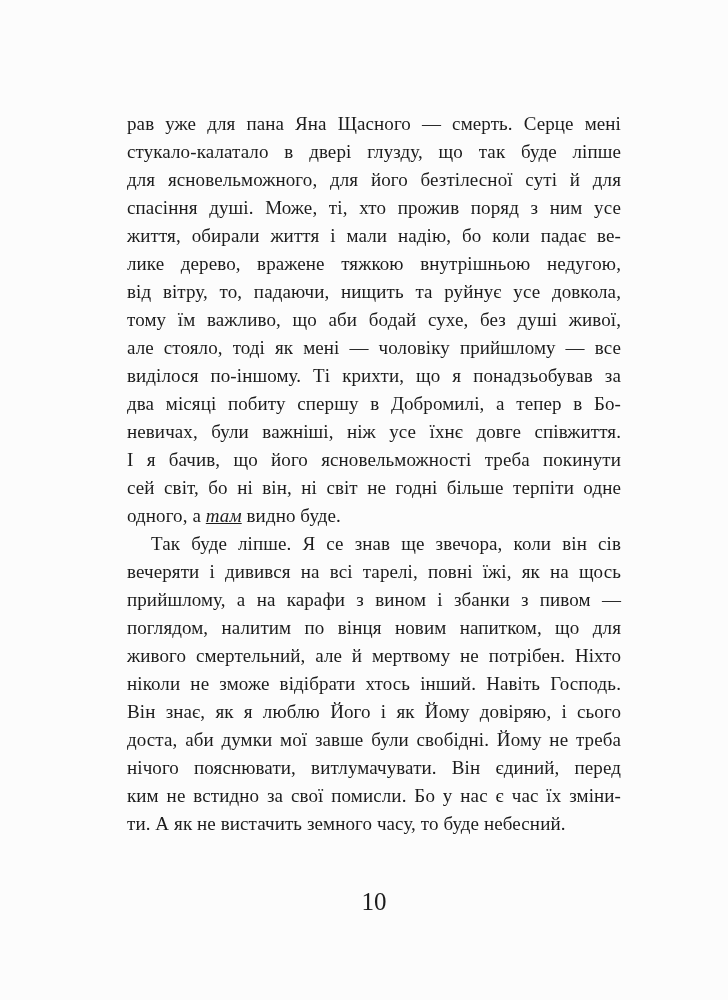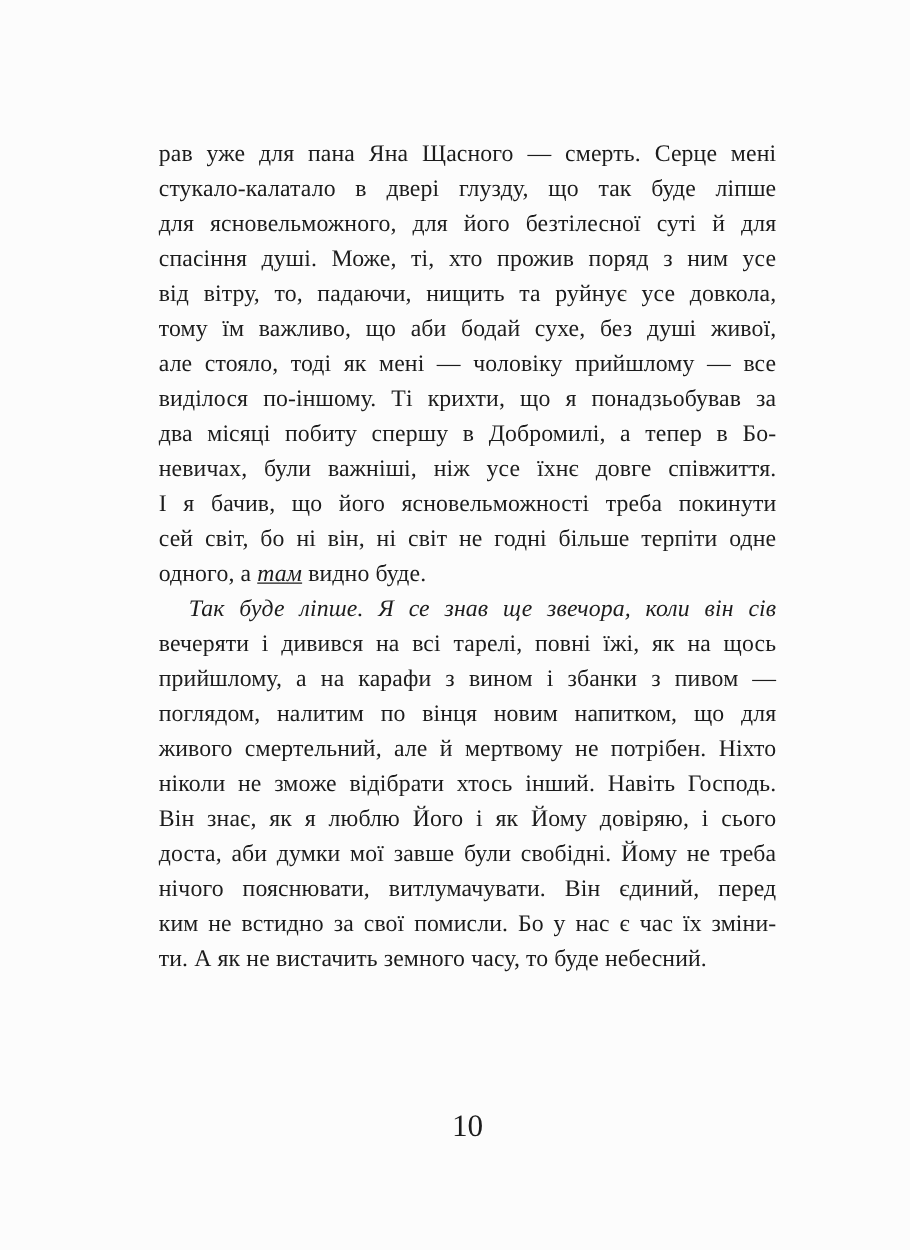--- a/index.html
+++ b/index.html
@@ -35,21 +35,20 @@
     text-align: justify;
     text-align-last: justify;
     height: 28px;
     overflow: visible;
   }
   .line.para-end {
     text-align-last: left;
   }
   .line.indent-first {
     text-indent: 24px;
-    font-style: italic;
   }
   .line i {
     font-style: italic;
     text-decoration: underline;
   }
   .page-number {
     position: absolute;
     left: 127px;
     top: 888px;
     width: 494px;
@@ -61,20 +60,22 @@
 </style>
 </head>
 <body>
 
 <div class="book-page">
   <div class="text-block" id="text-block">
       <div class="line">рав уже для пана Яна Щасного — смерть. Серце мені</div>
       <div class="line">стукало-калатало в двері глузду, що так буде ліпше</div>
       <div class="line">для ясновельможного, для його безтілесної суті й для</div>
       <div class="line">спасіння душі. Може, ті, хто прожив поряд з ним усе</div>
+      <div class="line">життя, обирали життя і мали надію, бо коли падає ве-</div>
+      <div class="line">лике дерево, вражене тяжкою внутрішньою недугою,</div>
       <div class="line">від вітру, то, падаючи, нищить та руйнує усе довкола,</div>
       <div class="line">тому їм важливо, що аби бодай сухе, без душі живої,</div>
       <div class="line">але стояло, тоді як мені — чоловіку прийшлому — все</div>
       <div class="line">виділося по-іншому. Ті крихти, що я понадзьобував за</div>
       <div class="line">два місяці побиту спершу в Добромилі, а тепер в Бо-</div>
       <div class="line">невичах, були важніші, ніж усе їхнє довге співжиття.</div>
       <div class="line">І я бачив, що його ясновельможності треба покинути</div>
       <div class="line">сей світ, бо ні він, ні світ не годні більше терпіти одне</div>
       <div class="line para-end">одного, а <i>там</i> видно буде.</div>
       <div class="line indent-first">Так буде ліпше. Я се знав ще звечора, коли він сів</div>

